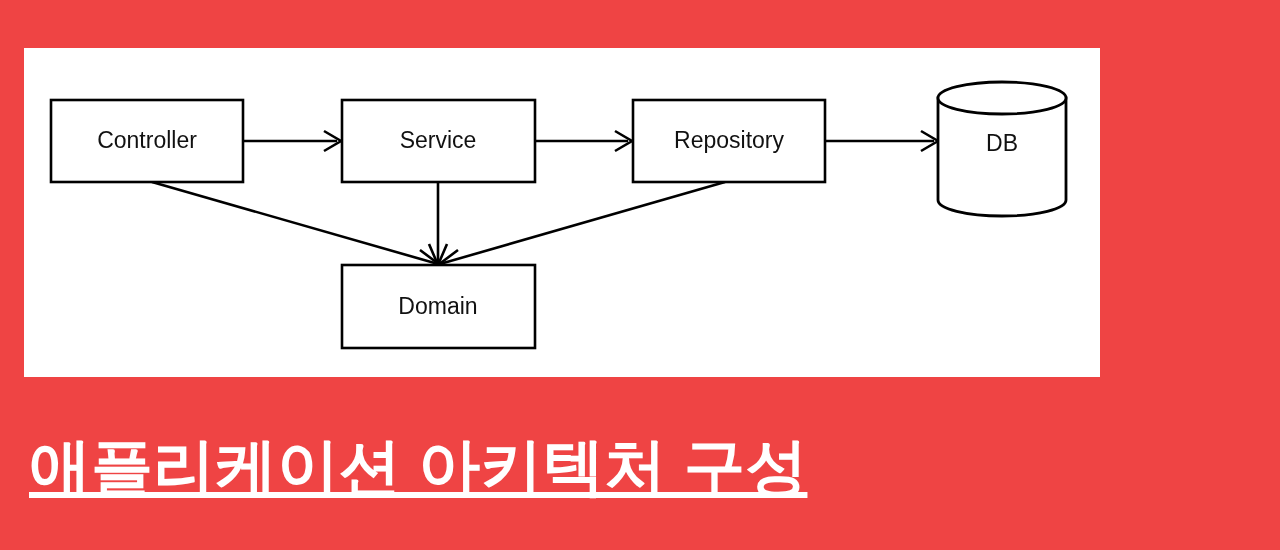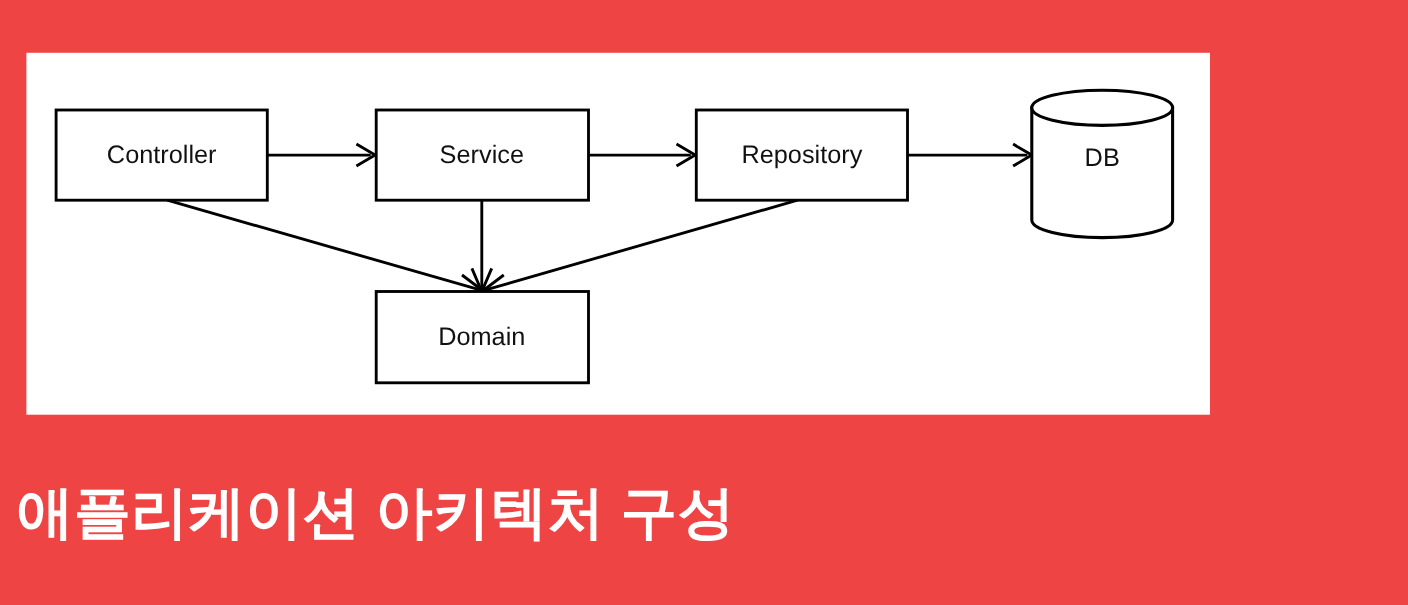--- a/index.html
+++ b/index.html
@@ -70,31 +70,32 @@
     fill: none;
     stroke: #000000;
     stroke-width: 2.6;
     stroke-linecap: butt;
     stroke-linejoin: miter;
   }
 
   
   #caption {
     position: absolute;
-    left: 15px;
+    left: 29px;
     top: 415px;
     width: 1230px;
     height: 110px;
     color: #ffffff;
     font-family: "Liberation Sans", sans-serif;
-    font-size: 52px;
+    font-size: 62px;
     font-weight: bold;
     line-height: 104px;
     letter-spacing: 0px;
     white-space: nowrap;
+    text-decoration: underline;
   }
 </style>
 </head>
 <body>
 
 <div id="slide">
 
   <div id="diagram-panel">
     <svg id="diagram-svg" viewBox="0 0 1076 329">
 

